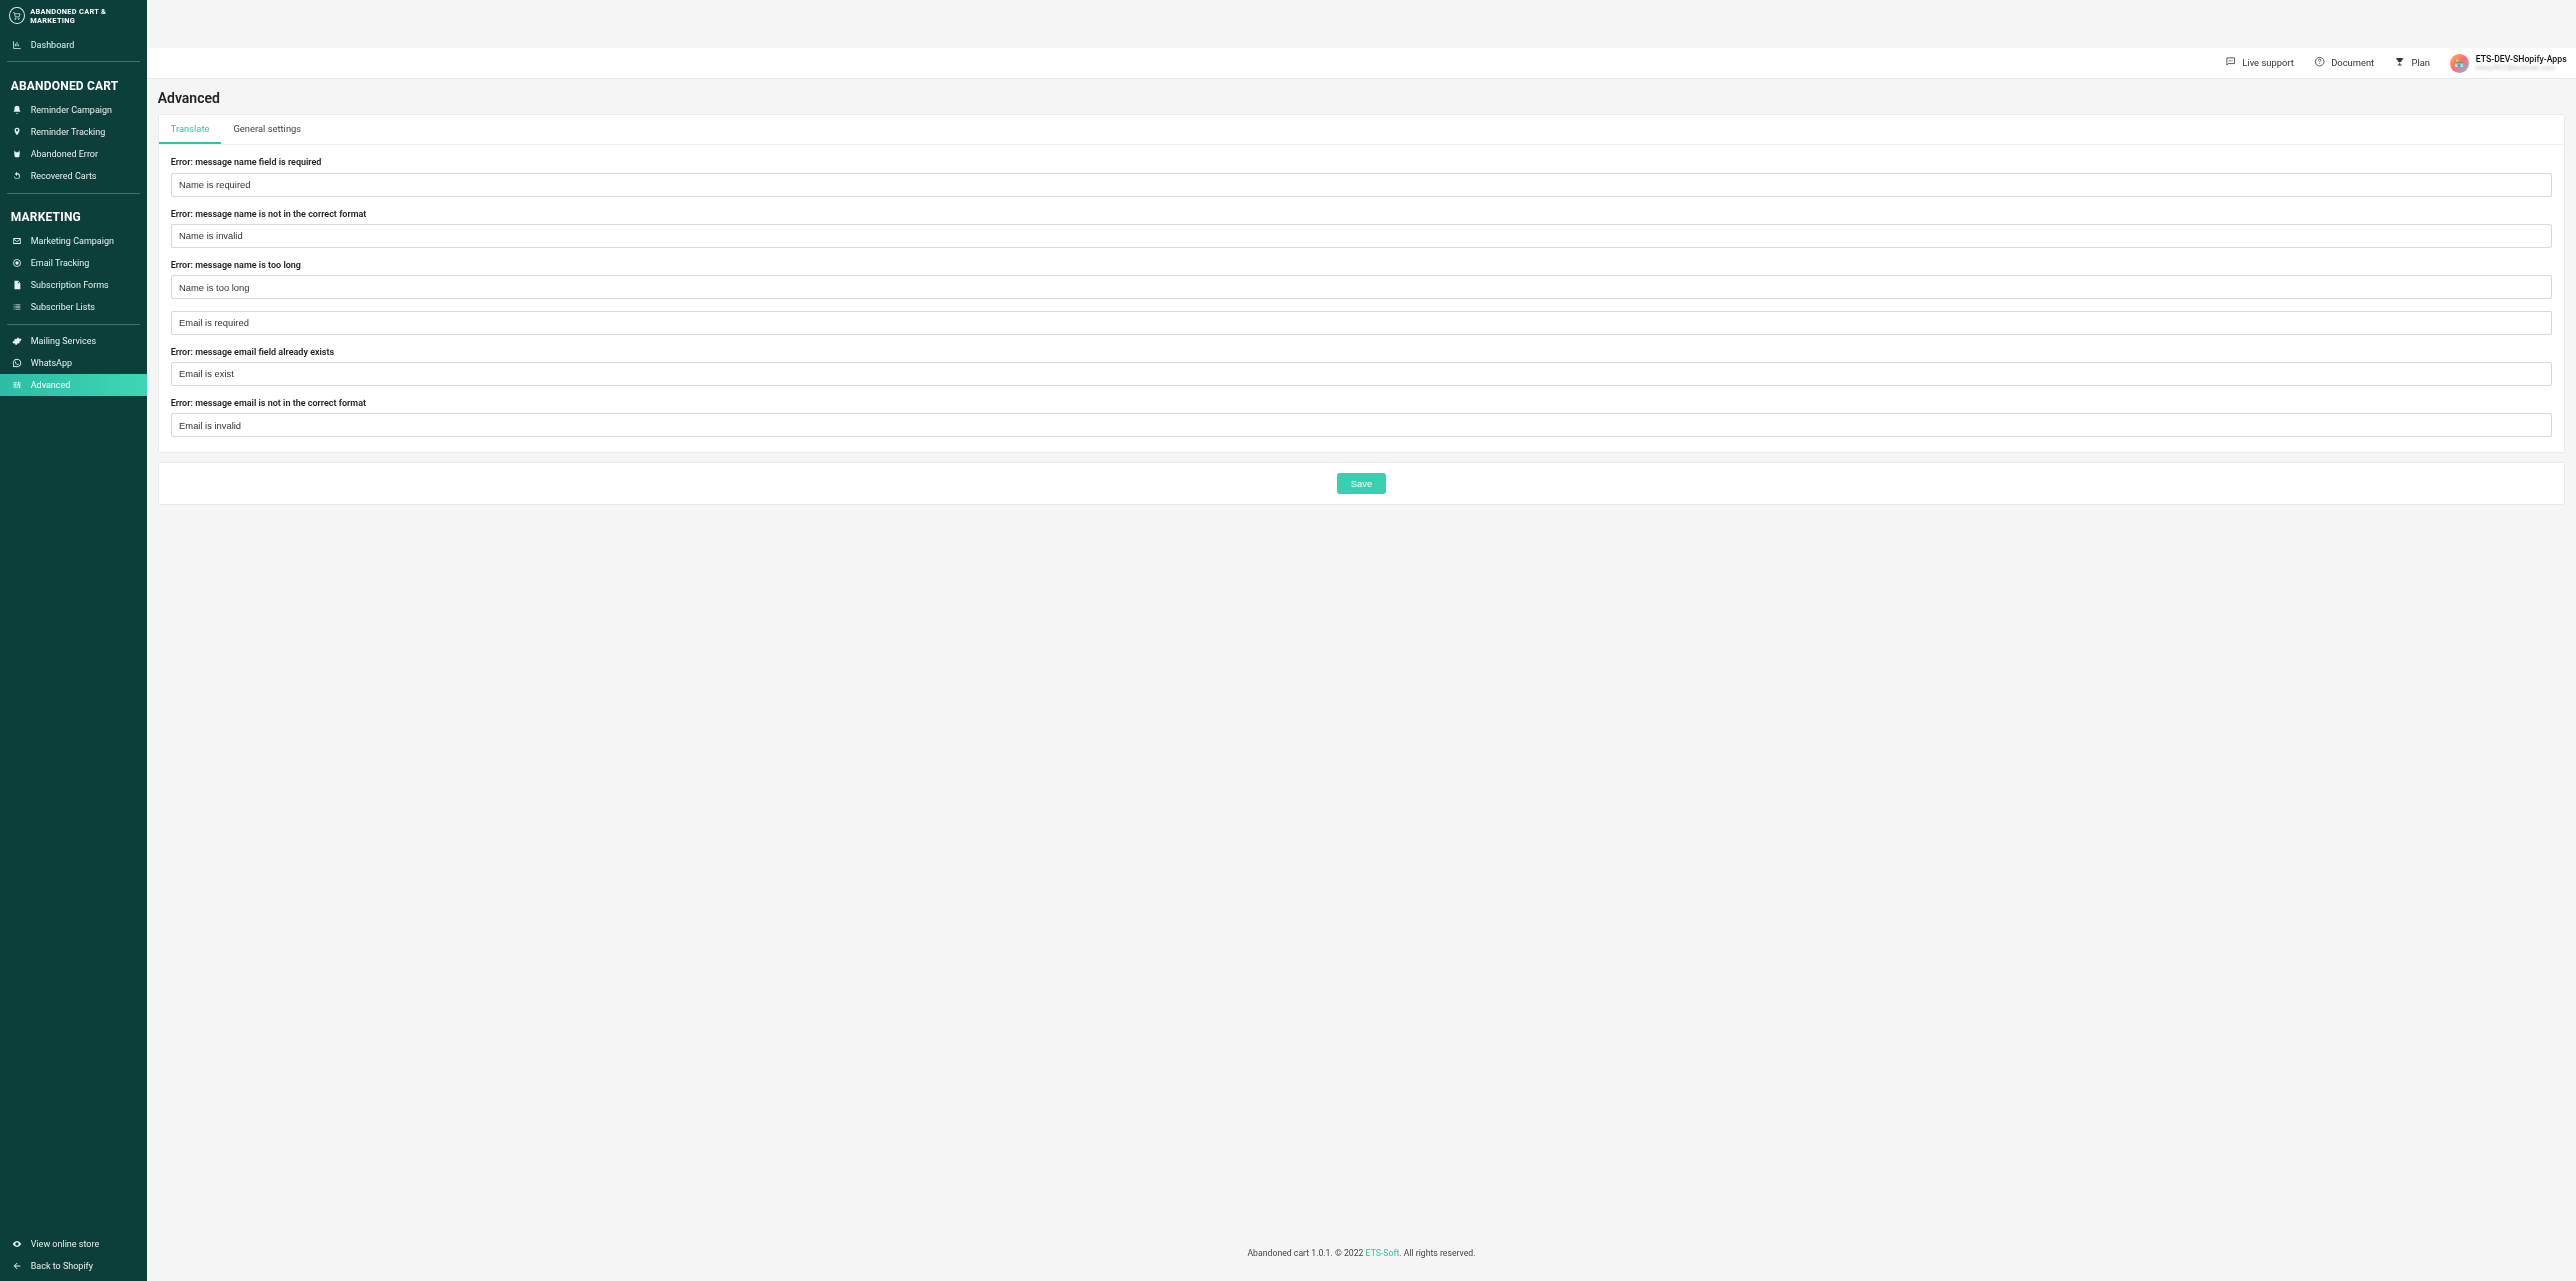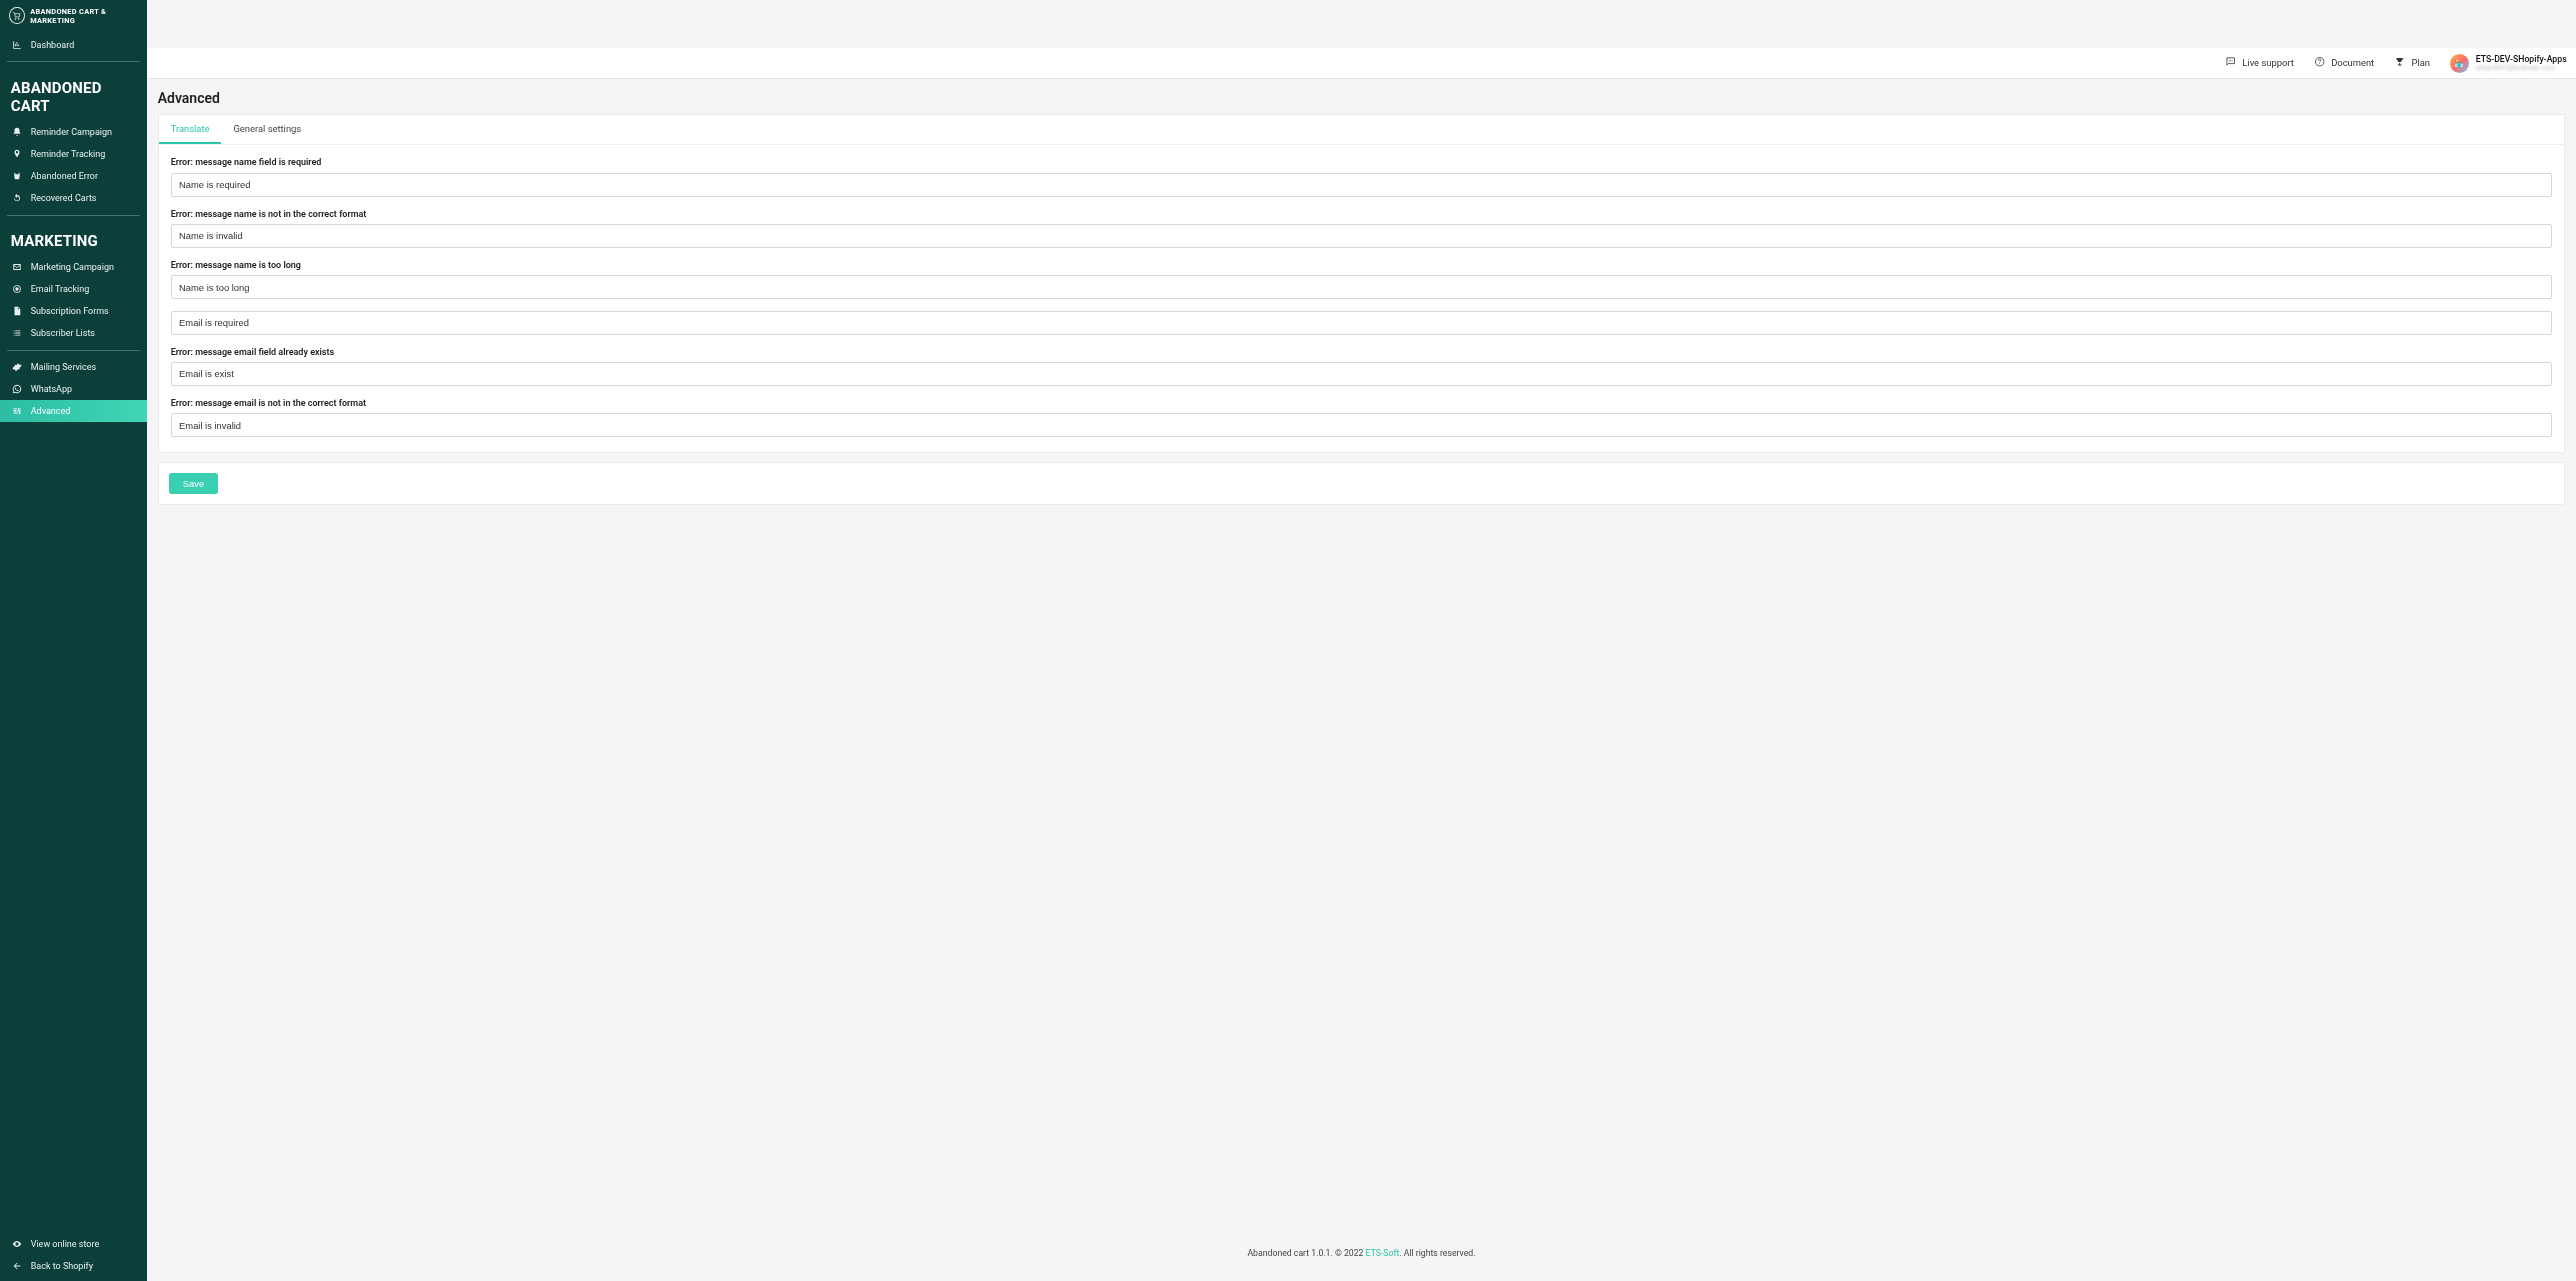--- a/index.html
+++ b/index.html
@@ -53,21 +53,21 @@
   .sidebar .nav-item.active {
     background: linear-gradient(90deg, #2cbda4, #3fd6b6);
     color: #fff;
   }
   .sidebar .nav-item .icon {
     width: 10.7px; text-align: center;
     display: flex; align-items: center; justify-content: center;
   }
   .sidebar .nav-item .icon svg { width: 10px; height: 10px; fill: currentColor; }
   .sidebar .nav-heading {
-    font-size: 15px;
+    font-size: 12px;
     font-weight: 700;
     color: #fff;
     margin-top: 5.4px;
     letter-spacing: 0.2px;
   }
   .sidebar hr {
     border: none;
     border-top: 0.7px solid rgba(255,255,255,0.25);
     margin: 5.4px 6.7px;
   }
@@ -162,21 +162,21 @@
     width: 100%;
     padding: 5.4px 7.4px;
     border: 0.7px solid #d7d7d7;
     border-radius: 2px;
     font-size: 9.4px;
     color: #333;
     background: #fff;
   }
   .actionbar {
     display: flex;
-    justify-content: flex-start;
+    justify-content: center;
     padding: 9.4px 10.7px;
   }
   .btn-save {
     background: #38d0b0;
     color: #fff;
     border: none;
     padding: 5.4px 13.4px;
     border-radius: 2.7px;
     font-size: 9.4px;
     cursor: pointer;

